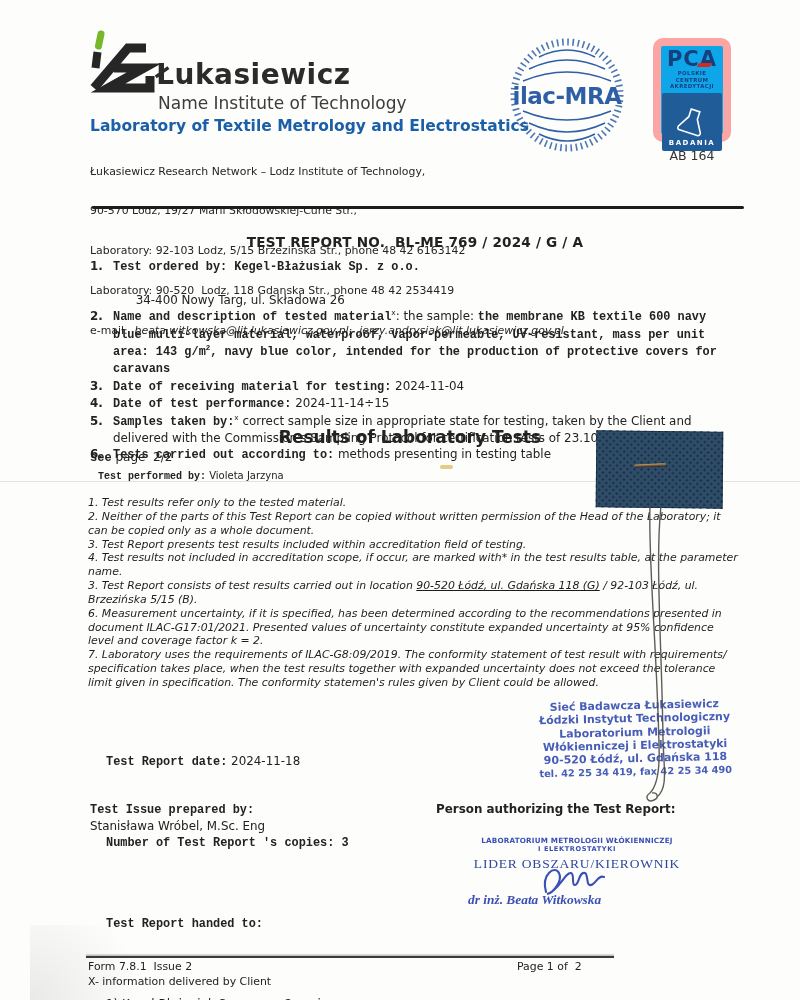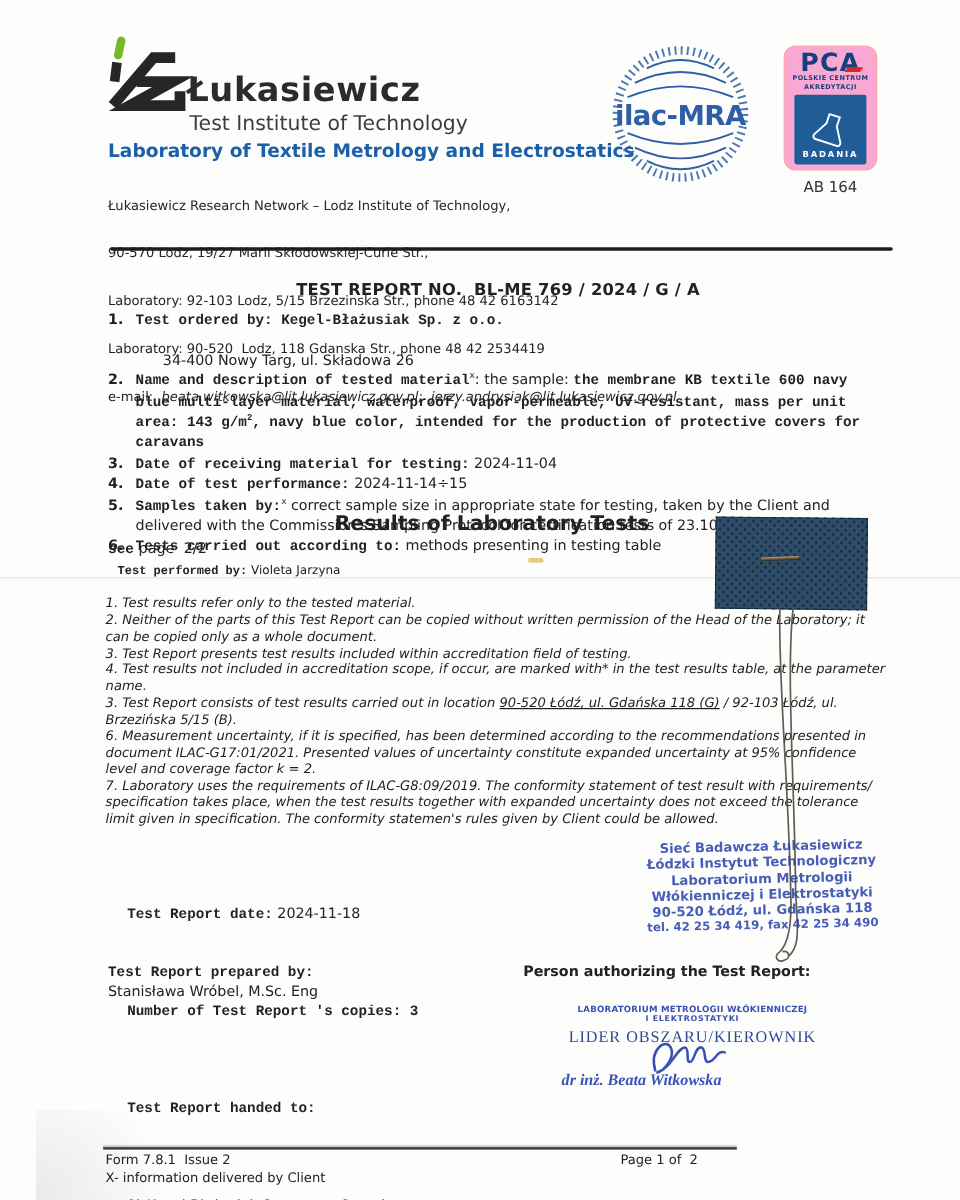--- a/index.html
+++ b/index.html
@@ -15,22 +15,22 @@
   #logo-svg{left:88px;top:26px;}
   #brand-name{left:156px;top:58px;font-size:28px;font-weight:700;color:#2b2b2b;letter-spacing:.5px;}
   #brand-sub{left:158px;top:93px;font-size:17px;color:#3c3c3c;}
   #lab-title{left:90px;top:117px;font-size:15.5px;font-weight:700;color:#1a5fa8;}
   #address{left:90px;top:138px;font-size:10.9px;line-height:13.3px;color:#252525;}
   #address p{margin:0;}
   #rule-top{left:92px;top:206px;width:652px;height:3.2px;background:#1d1d1d;border-radius:2px;}
 
   
   #ilac-seal{left:505px;top:35px;}
-  #pca-badge{left:653px;top:38px;width:78px;height:104px;border:1px solid #fca5a5;border-radius:10px;
-             background:#f9a8d4;text-align:center;box-sizing:border-box;}
+  #pca-badge{left:653px;top:38px;width:78px;height:104px;border:8px solid #fca5a5;border-radius:10px;
+             background:#0ea5e9;text-align:center;box-sizing:border-box;}
   #pca-word{position:relative;display:block;margin-top:2px;font-size:21px;font-weight:700;color:#163f7e;letter-spacing:1px;line-height:22px;}
   .pca-red{position:absolute;right:12px;top:15px;width:13px;height:4px;background:#d5281e;transform:skewX(-35deg);}
   .pca-sub{display:block;font-size:5.4px;font-weight:700;color:#163f7e;letter-spacing:.4px;line-height:6.5px;}
   #pca-bluebox{margin:3px auto 0;width:60px;height:58px;background:#1f5c98;border-radius:2px;
                display:flex;flex-direction:column;align-items:center;justify-content:flex-end;}
   #pca-badania{color:#fff;font-size:7px;font-weight:700;letter-spacing:1.5px;margin-bottom:4px;}
   #pca-number{left:653px;top:148px;width:78px;text-align:center;font-size:12.5px;color:#333;}
 
   
   #report-title{left:90px;top:234px;width:650px;text-align:center;font-size:13.6px;font-weight:700;letter-spacing:.2px;}
@@ -94,21 +94,21 @@
 
 <div id="page">
 
   <svg id="logo-svg" class="abs" width="112" height="92" viewBox="0 0 112 92">
     <line x1="13" y1="8" x2="10.5" y2="20" stroke="#76b82a" stroke-width="7" stroke-linecap="round"></line>
     <line x1="9.5" y1="26" x2="7.5" y2="42" stroke="#262626" stroke-width="8"></line>
     <path d="M 6 62 L 40 22 L 58 22" fill="none" stroke="#262626" stroke-width="9" stroke-linejoin="miter"></path>
     <path d="M 26 42 L 56 42 L 20 62 L 62 62 L 62 50" fill="none" stroke="#262626" stroke-width="9" stroke-linejoin="miter"></path>
   </svg>
   <div id="brand-name" class="abs">Łukasiewicz</div>
-  <div id="brand-sub" class="abs">Test Institute of Technology</div>
+  <div id="brand-sub" class="abs">Name Institute of Technology</div>
   <div id="lab-title" class="abs">Laboratory of Textile Metrology and Electrostatics</div>
 
   <div id="address" class="abs pre">
     <p>Łukasiewicz Research Network – Lodz Institute of Technology,</p>
     <p>90-570 Lodz, 19/27 Marii Skłodowskiej-Curie Str.,</p>
     <p>Laboratory: 92-103 Lodz, 5/15 Brzezinska Str., phone 48 42 6163142</p>
     <p>Laboratory: 90-520  Lodz, 118 Gdanska Str., phone 48 42 2534419</p>
     <p><span>e-mail:  </span><span class="i">beata.witkowska@lit.lukasiewicz.gov.pl;  jerzy.andrysiak@lit.lukasiewicz.gov.pl</span></p>
   </div>
 
@@ -204,21 +204,21 @@
   <div id="address-stamp" class="abs">
     <p>Sieć Badawcza Łukasiewicz</p>
     <p>Łódzki Instytut Technologiczny</p>
     <p>Laboratorium Metrologii</p>
     <p>Włókienniczej i Elektrostatyki</p>
     <p>90-520 Łódź, ul. Gdańska 118</p>
     <p class="small">tel. 42 25 34 419, fax  42 25 34 490</p>
   </div>
 
   <div id="prepared" class="abs">
-    <p class="b">Test Report prepared by:</p>
+    <p class="b">Test Issue prepared by:</p>
     <p>Stanisława Wróbel, M.Sc. Eng</p>
   </div>
   <div id="authorizing" class="abs">Person authorizing the Test Report:</div>
 
   <div id="auth-stamp" class="abs">
     <div class="l1">LABORATORIUM METROLOGII WŁÓKIENNICZEJ</div>
     <div class="l2">I ELEKTROSTATYKI</div>
     <div class="l3">LIDER OBSZARU/KIEROWNIK</div>
   </div>
   <div id="auth-name" class="abs">dr inż. Beata Witkowska</div>

